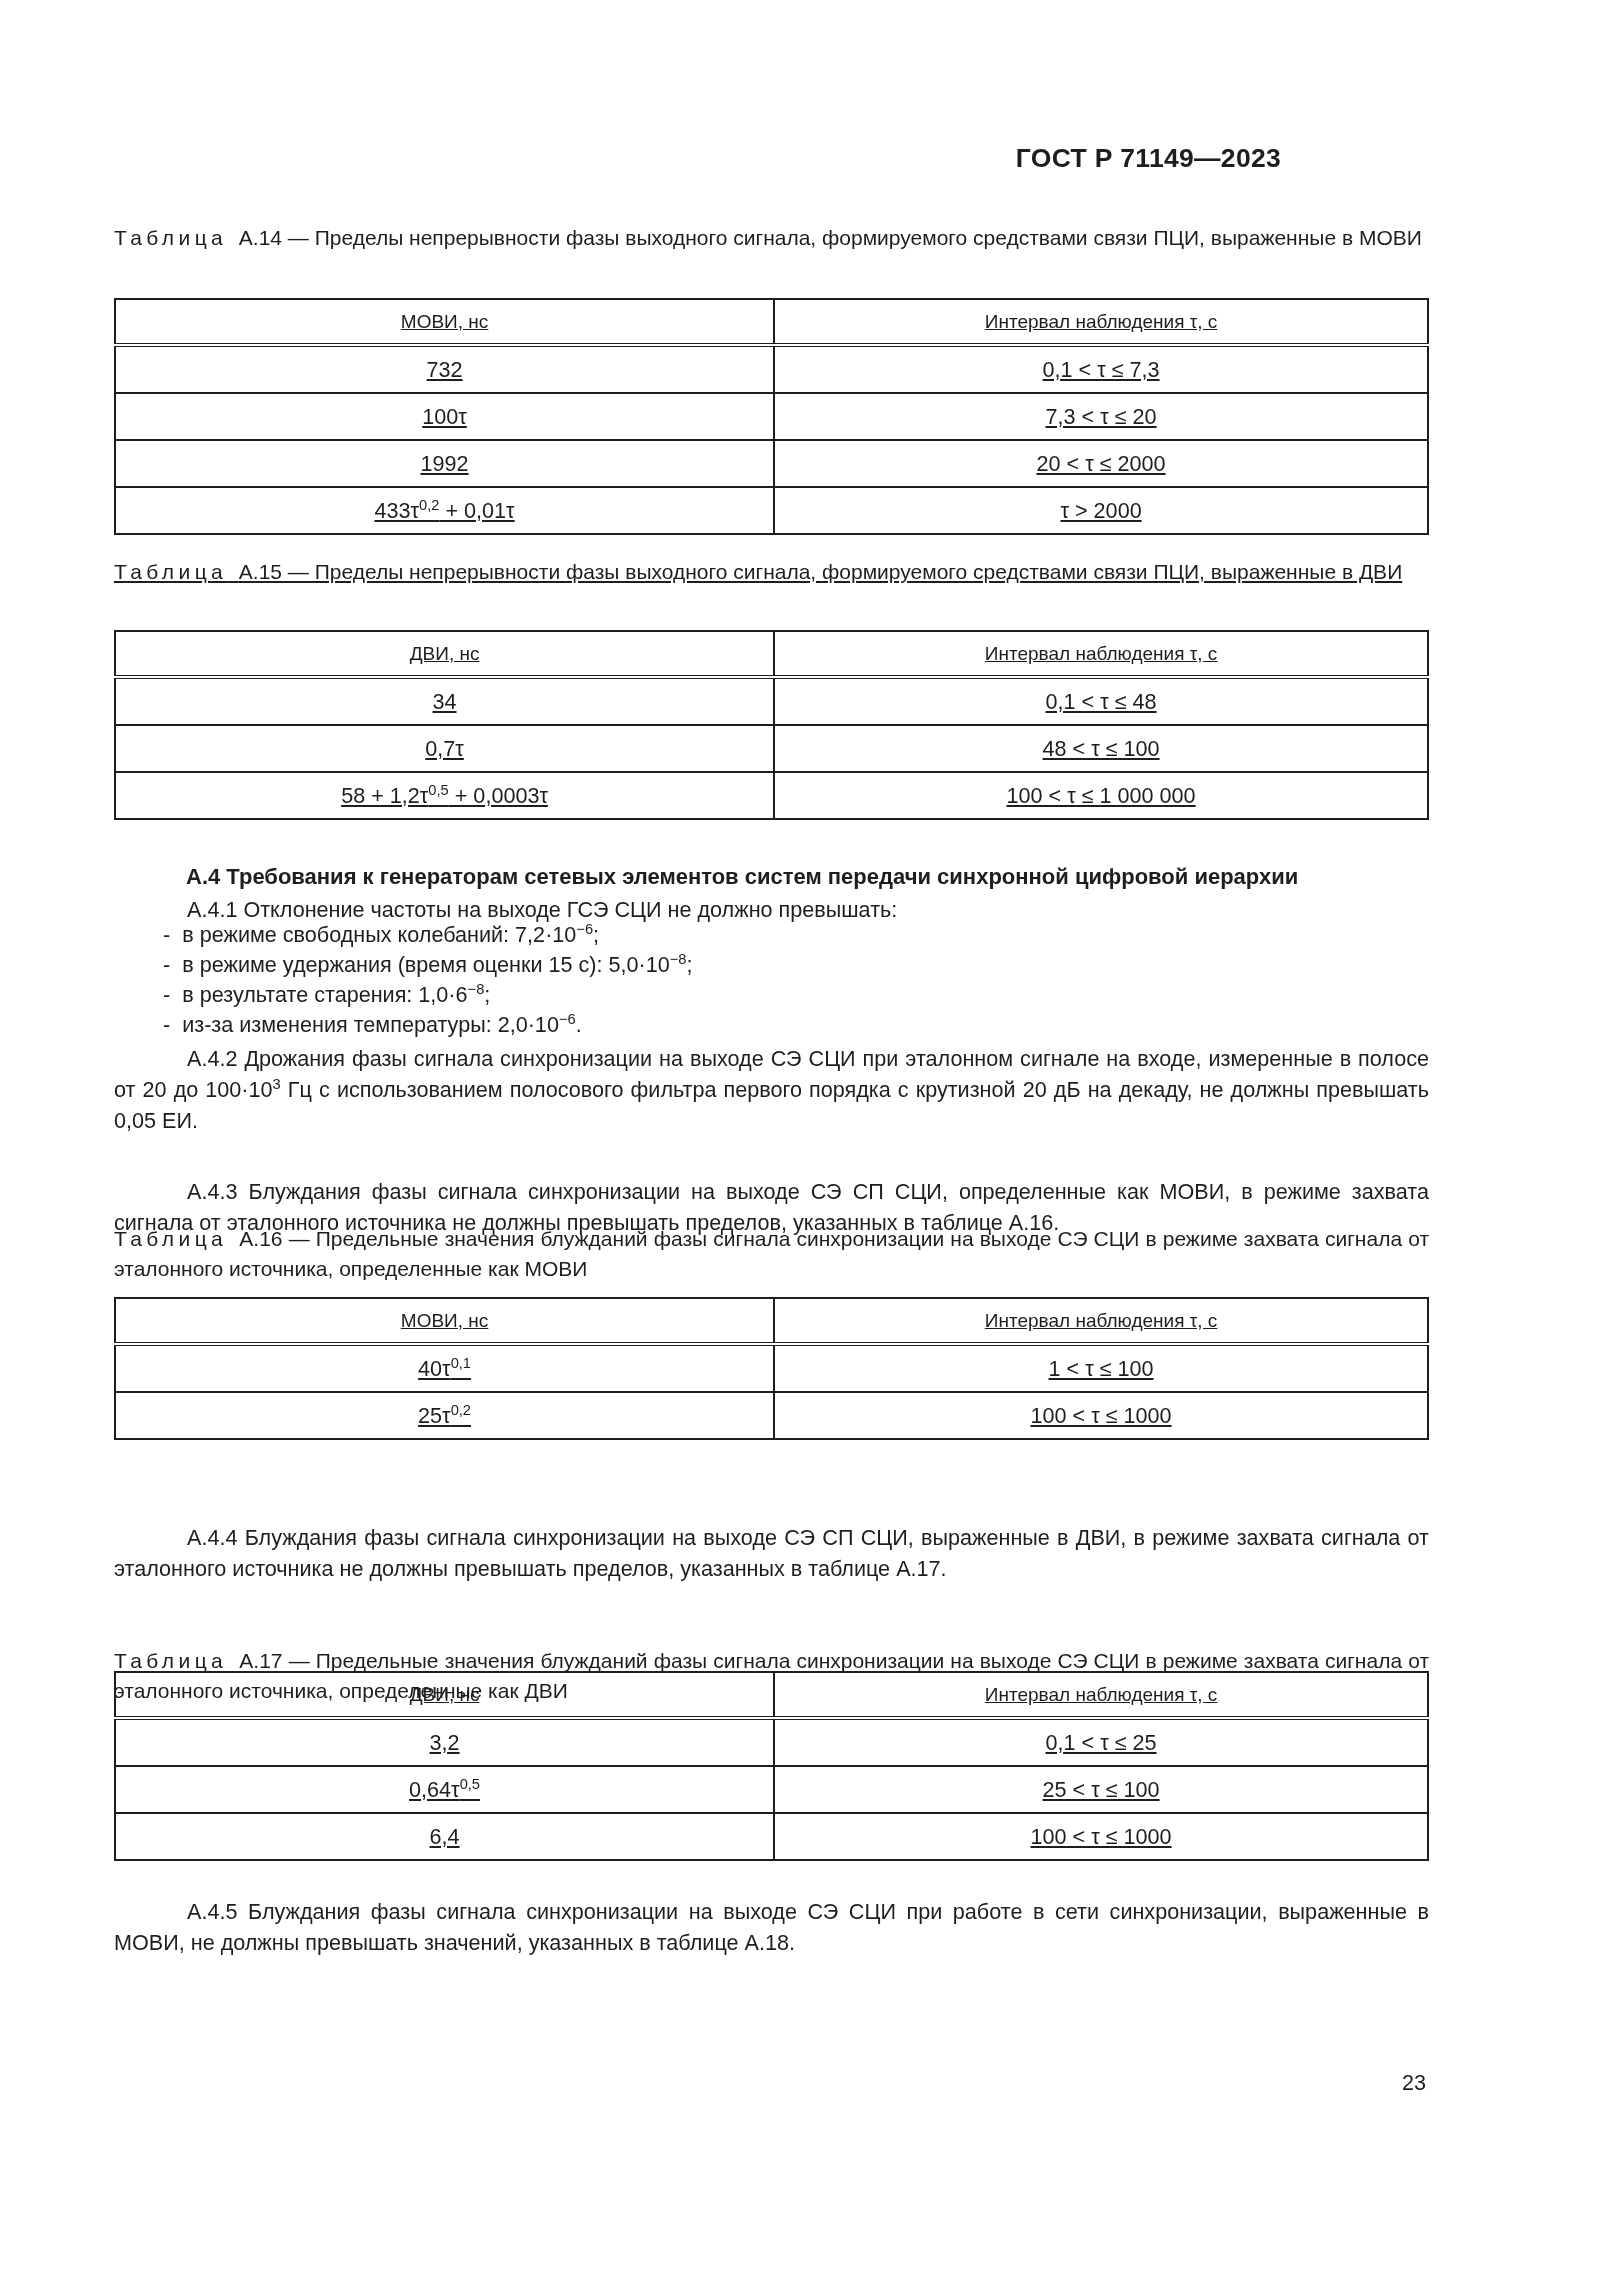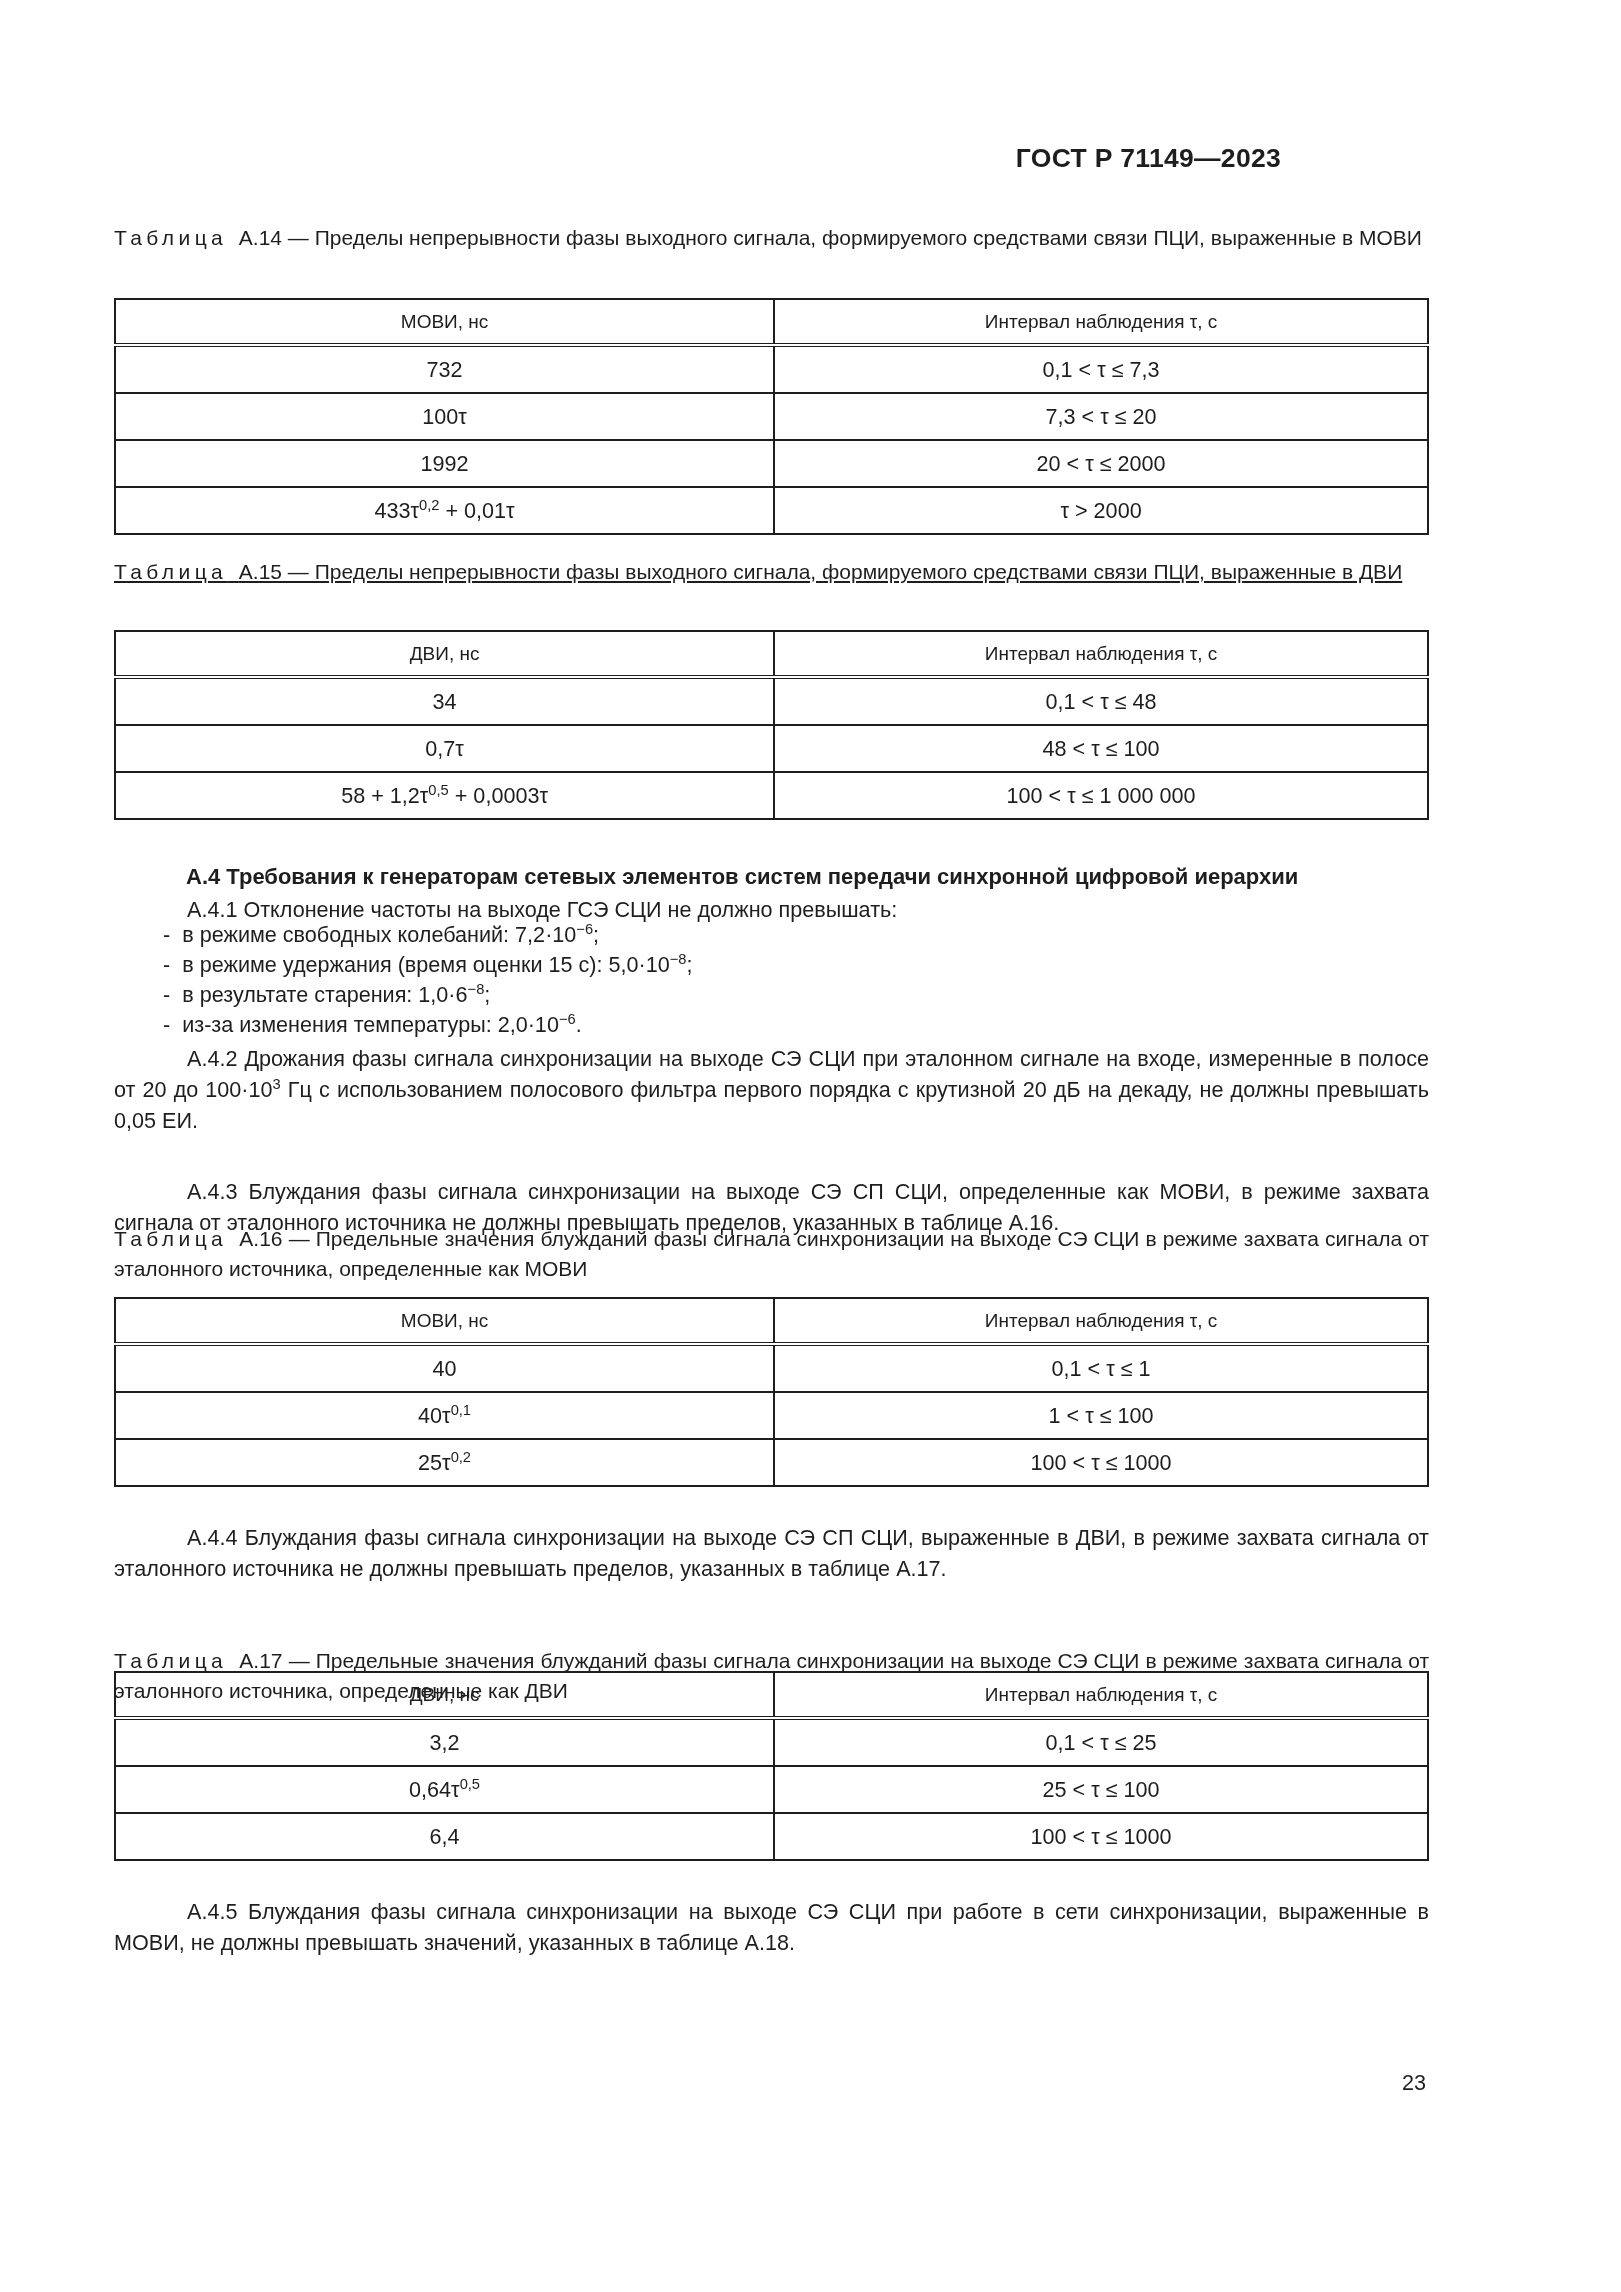--- a/index.html
+++ b/index.html
@@ -2,21 +2,21 @@
 <html><head>
 <meta charset="utf-8">
 <style>
   html, body { margin: 0; padding: 0; background: #ffffff; }
   body { width: 1621px; height: 2293px; position: relative; overflow: hidden;
          font-family: "Liberation Sans", sans-serif; color: #1e1e1e; }
   .page { position: absolute; left: 0; top: 0; width: 1459px; height: 2293px; }
   .header-code { position: absolute; right: 178px; top: 143px; font-size: 26.5px; font-weight: bold; letter-spacing: 0.3px; }
   .caption { position: absolute; left: 114px; width: 1315px; font-size: 21px; line-height: 30px; text-align: justify; text-align-last: left; }
   .caption .label { letter-spacing: 4.4px; }
-  table.gost { position: absolute; left: 114px; width: 1315px; border-collapse: collapse; font-size: 21.6px; }
+  table.gost { position: absolute; left: 114px; width: 1315px; border-collapse: collapse; font-size: 21.6px; text-decoration: underline; }
   table.gost td, table.gost th { border: 2.9px solid #1e1e1e; text-align: center; padding: 0; font-weight: normal; }
   table.gost th { height: 43px; font-size: 19px; border-bottom: 4.9px double #1e1e1e; }
   table.gost td { height: 45px; }
   table.gost .c1 { width: 50.2%; }
   sup { font-size: 14.7px; vertical-align: 7.8px; line-height: 0; }
   .section-title { position: absolute; left: 186px; top: 864px; font-size: 22px; font-weight: bold; }
   .para { position: absolute; left: 114px; width: 1315px; font-size: 21.6px; line-height: 31px; text-align: justify; text-align-last: left; }
   .indent { text-indent: 73px; }
   .bullet-list { position: absolute; left: 163px; top: 920px; font-size: 21.6px; line-height: 30px; margin: 0; padding: 0; list-style: none; }
   .bullet-list li::before { content: "-\00a0\00a0"; }
@@ -98,24 +98,20 @@
     <span class="label">Таблица</span>&nbsp;
     <span>А.16 — Предельные значения блужданий фазы сигнала синхронизации на выходе СЭ СЦИ в режиме захвата сигнала от эталонного источника, определенные как МОВИ</span>
   </div>
   <table class="gost" style="top:1297px;">
     <tbody>
         <tr>
       <th class="c1">МОВИ, нс</th>
       <th>Интервал наблюдения τ, с</th>
     </tr>
     <tr>
-      <td><span>40</span></td>
-      <td>0,1 &lt; τ ≤ 1</td>
-    </tr>
-    <tr>
       <td><span>40τ</span><sup>0,1</sup></td>
       <td>1 &lt; τ ≤ 100</td>
     </tr>
     <tr>
       <td><span>25τ</span><sup>0,2</sup></td>
       <td>100 &lt; τ ≤ 1000</td>
     </tr>
   </tbody>
     </table>
 

